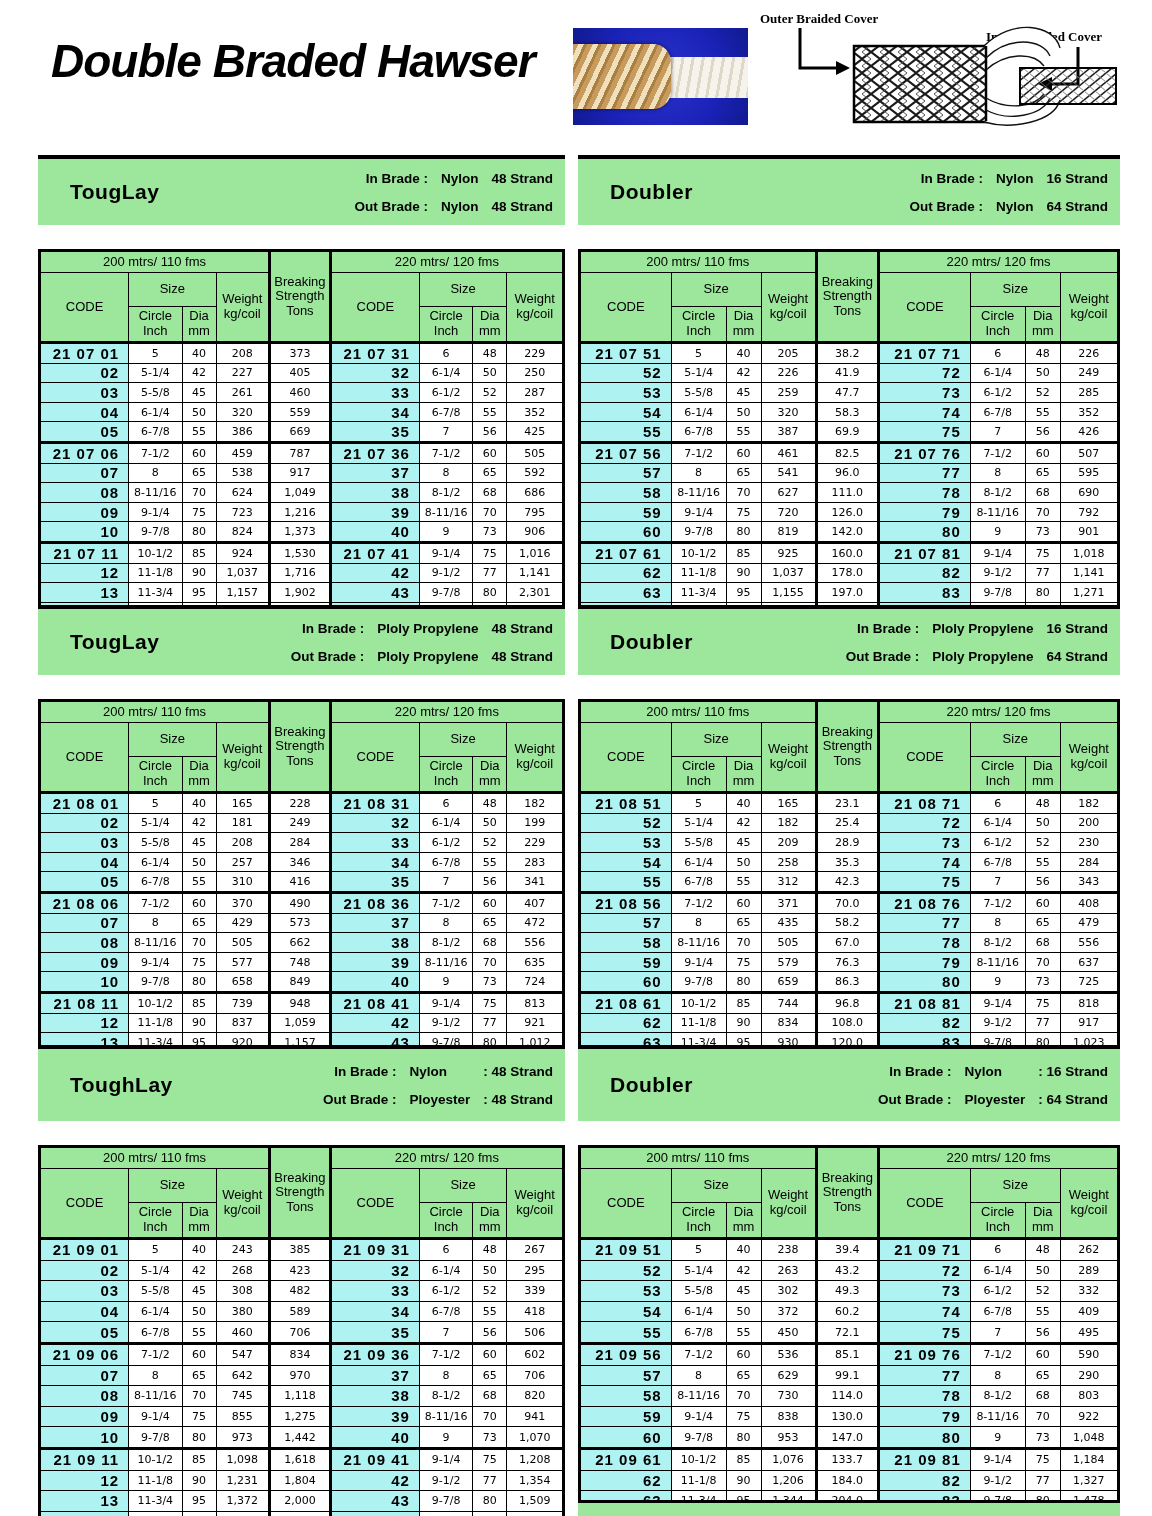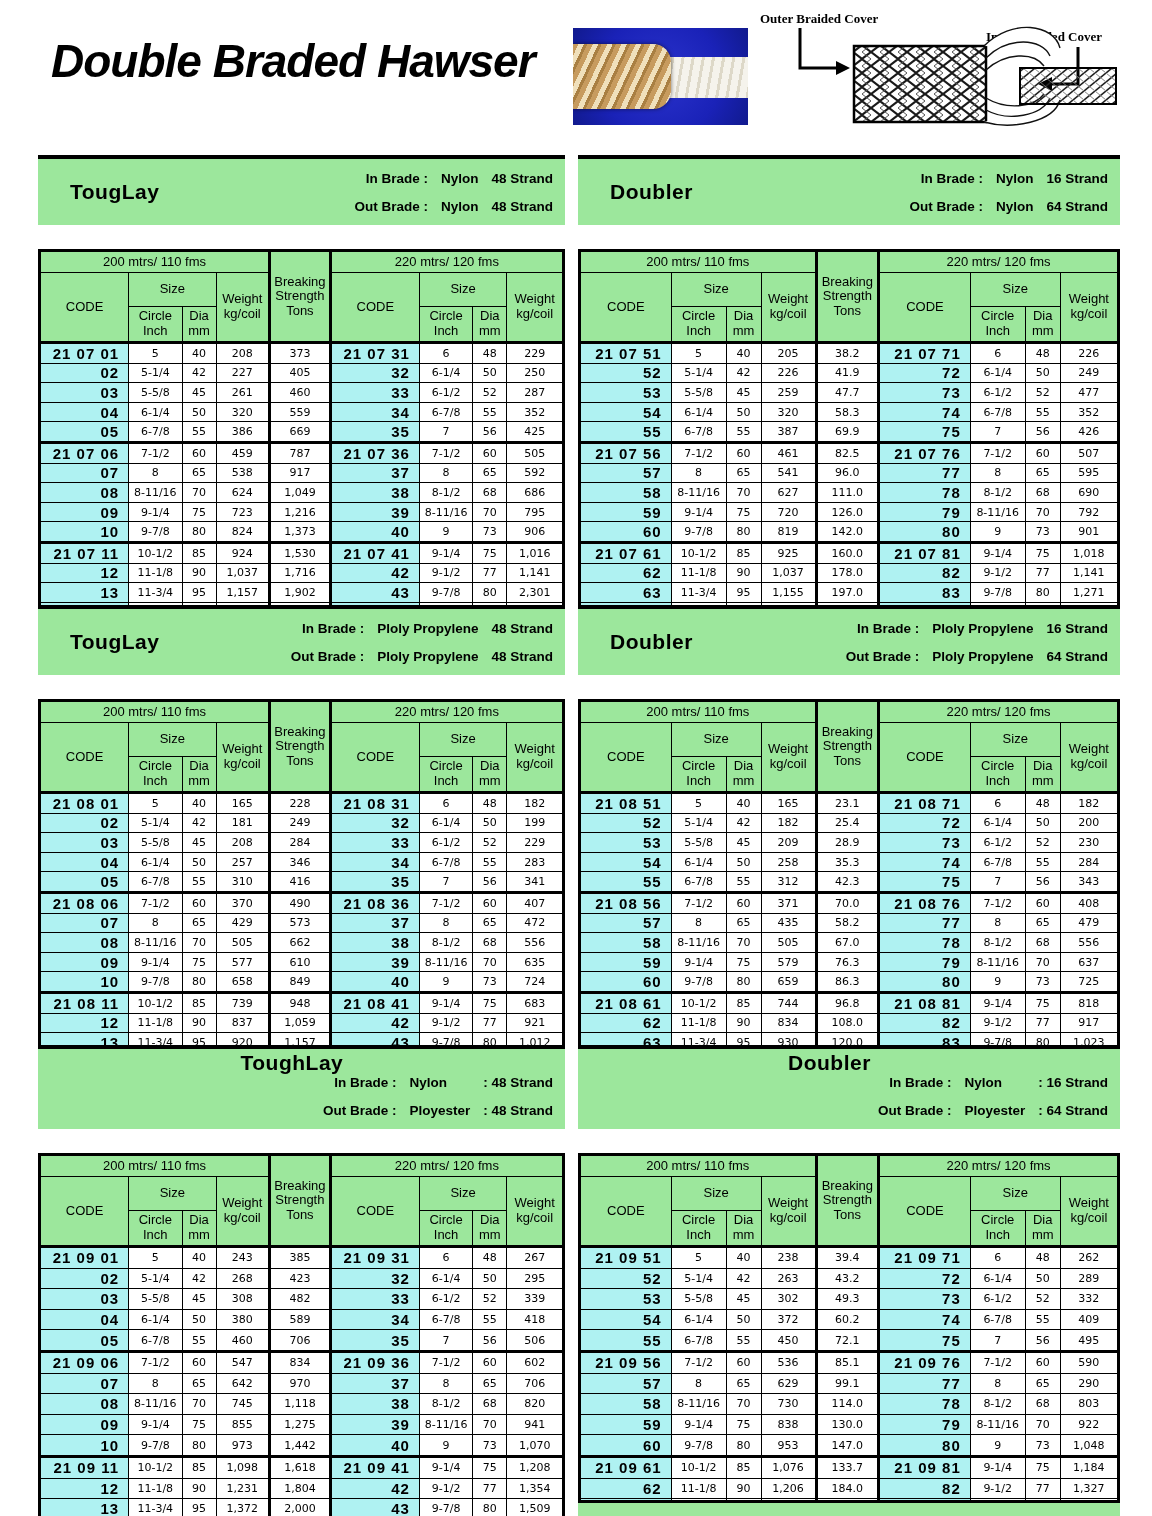--- a/index.html
+++ b/index.html
@@ -42,21 +42,21 @@
   #g1{left:578px;}
   #g2,#g3{left:38px;top:605px;}
   #g3{left:578px;}
   #g4,#g5{left:38px;top:1045px;}
   #g5{left:578px;}
   .group-topline{height:4px;background:#000;}
   .title-bar{
     background:var(--green);height:66px;display:flex;align-items:center;
     box-sizing:border-box;padding:2px 8px 2px 0;
   }
-  .tall .title-bar{height:80px;flex-direction:column;}
+  .tall .title-bar{height:72px;}
   .product-name{
     flex:0 0 auto;font-size:21px;font-weight:bold;padding-left:32px;width:178px;
     box-sizing:border-box;letter-spacing:.5px;
   }
   .brade-grid{
     margin-left:auto;display:grid;grid-template-columns:auto auto auto;
     column-gap:12px;row-gap:3px;font-size:13.5px;font-weight:bold;padding-right:4px;
     white-space:nowrap;
     gap:13px;
   }
@@ -438,21 +438,21 @@
         </tr>
         <tr>
           <td class="code">53</td>
           <td class="inch">5-5/8</td>
           <td class="mm">45</td>
           <td class="wt">259</td>
           <td class="tons">47.7</td>
           <td class="code">73</td>
           <td class="inch">6-1/2</td>
           <td class="mm">52</td>
-          <td class="wt">477</td>
+          <td class="wt">285</td>
         </tr>
         <tr>
           <td class="code">54</td>
           <td class="inch">6-1/4</td>
           <td class="mm">50</td>
           <td class="wt">320</td>
           <td class="tons">58.3</td>
           <td class="code">74</td>
           <td class="inch">6-7/8</td>
           <td class="mm">55</td>
@@ -712,21 +712,21 @@
           <td class="code">38</td>
           <td class="inch">8-1/2</td>
           <td class="mm">68</td>
           <td class="wt">556</td>
         </tr>
         <tr>
           <td class="code">09</td>
           <td class="inch">9-1/4</td>
           <td class="mm">75</td>
           <td class="wt">577</td>
-          <td class="tons">610</td>
+          <td class="tons">748</td>
           <td class="code">39</td>
           <td class="inch">8-11/16</td>
           <td class="mm">70</td>
           <td class="wt">635</td>
         </tr>
         <tr>
           <td class="code">10</td>
           <td class="inch">9-7/8</td>
           <td class="mm">80</td>
           <td class="wt">658</td>
@@ -738,21 +738,21 @@
         </tr>
         <tr class="group-start">
           <td class="code">21 08 11</td>
           <td class="inch">10-1/2</td>
           <td class="mm">85</td>
           <td class="wt">739</td>
           <td class="tons">948</td>
           <td class="code">21 08 41</td>
           <td class="inch">9-1/4</td>
           <td class="mm">75</td>
-          <td class="wt">683</td>
+          <td class="wt">813</td>
         </tr>
         <tr>
           <td class="code">12</td>
           <td class="inch">11-1/8</td>
           <td class="mm">90</td>
           <td class="wt">837</td>
           <td class="tons">1,059</td>
           <td class="code">42</td>
           <td class="inch">9-1/2</td>
           <td class="mm">77</td>

